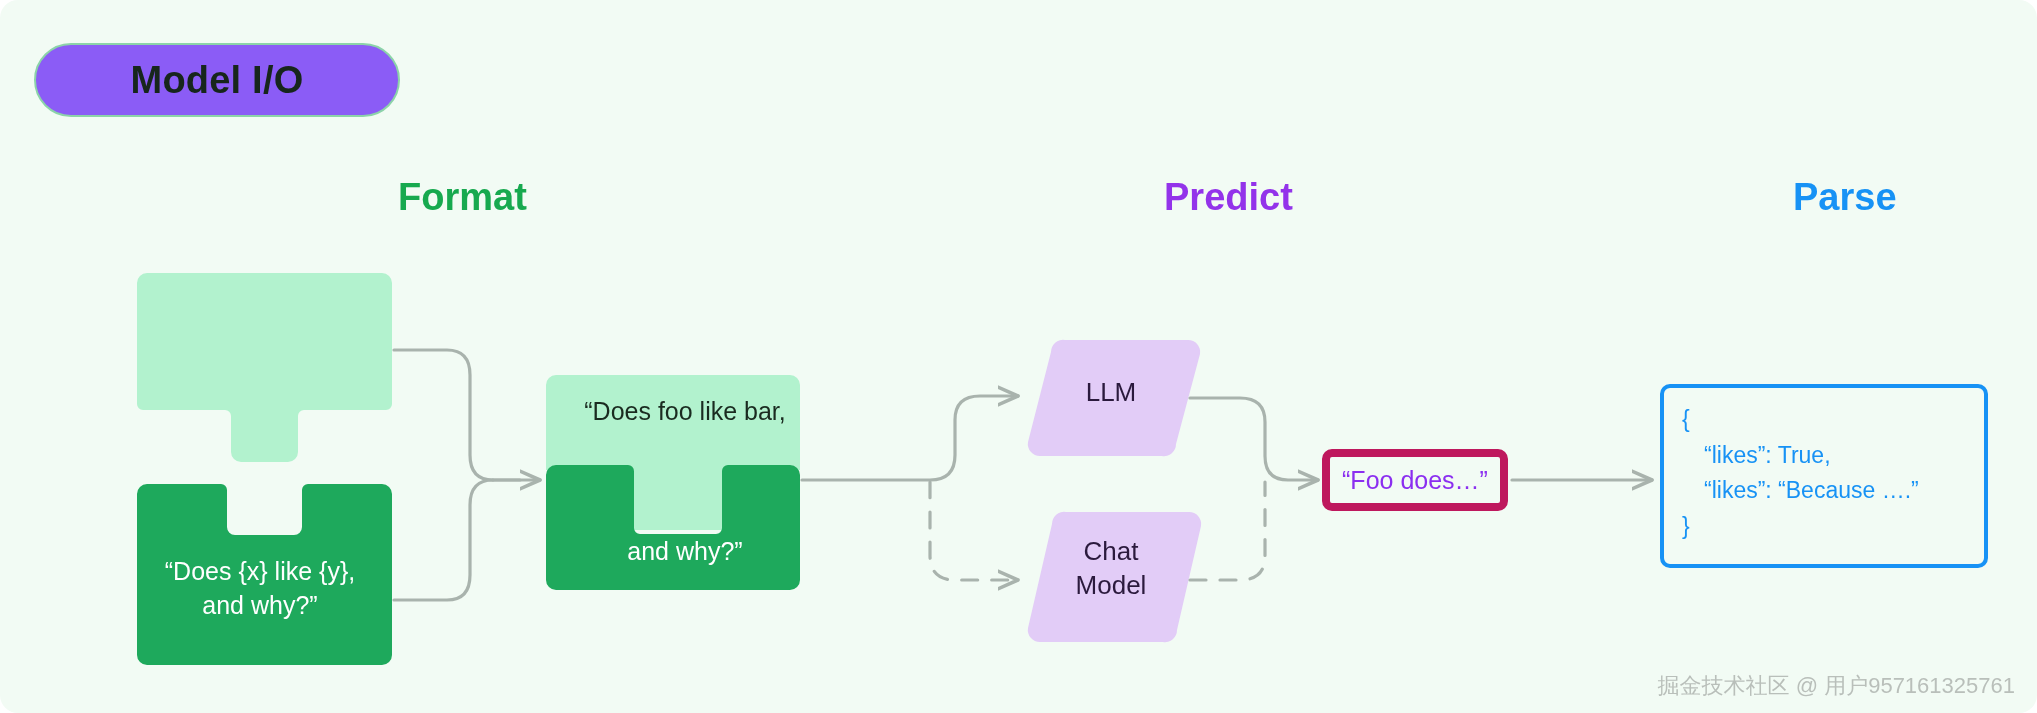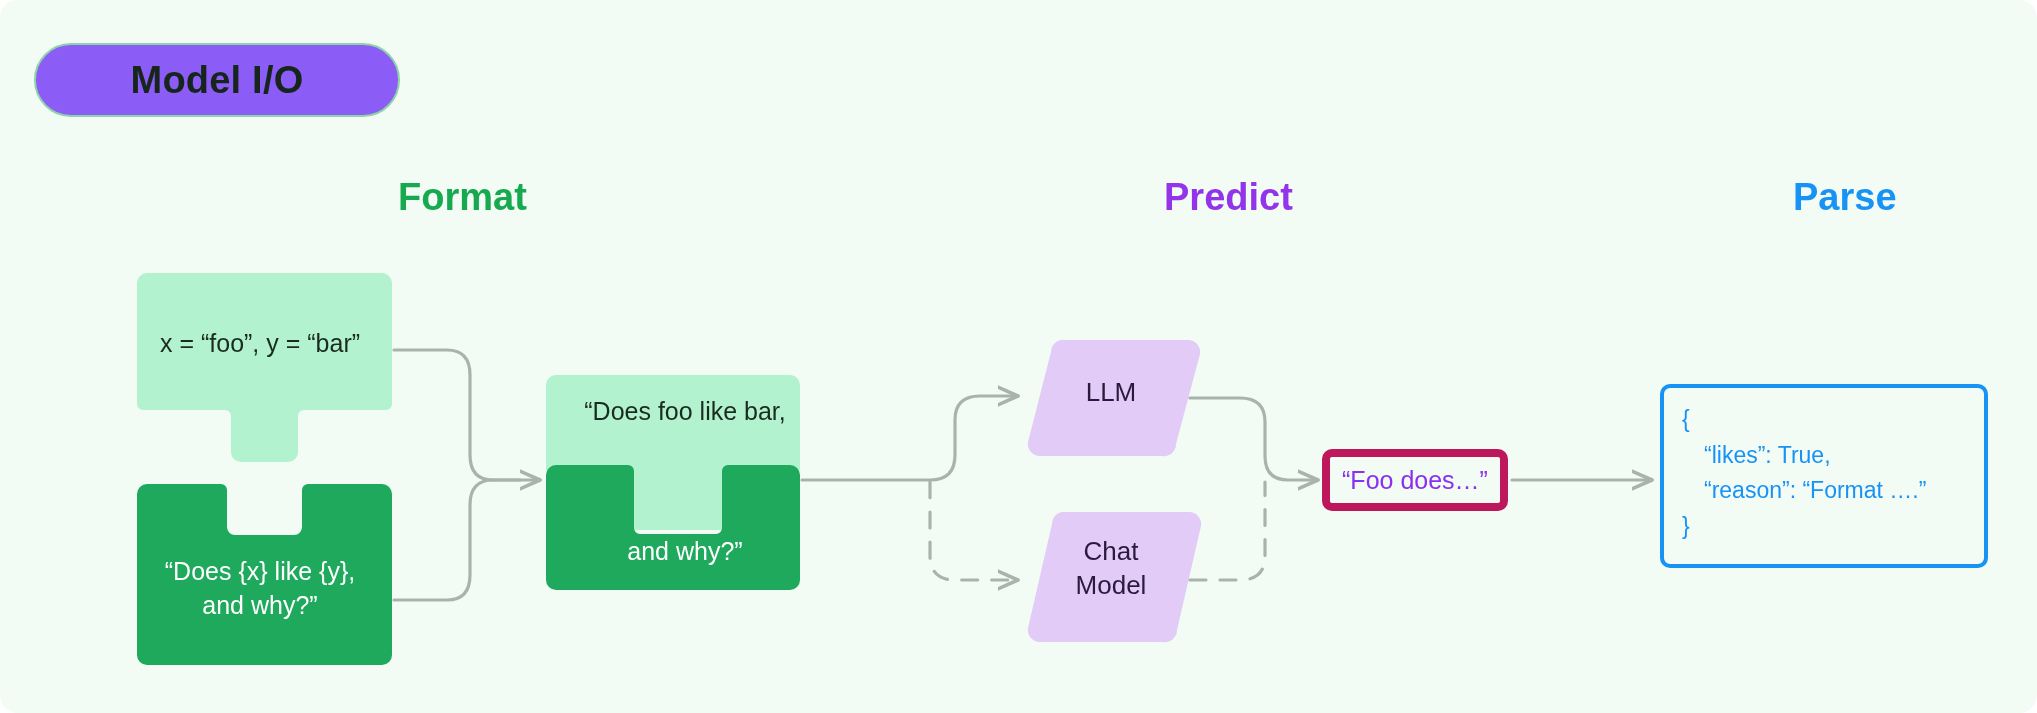--- a/index.html
+++ b/index.html
@@ -284,35 +284,35 @@
     </g>
     <g fill="none" stroke="#a9b3ad" stroke-width="3.2" stroke-linecap="round" stroke-dasharray="16 14">
       <path d="M 1190 580 L 1240 580 Q 1265 580 1265 556 L 1265 505 Q 1265 482 1265 482"></path>
     </g>
 
     <g fill="none" stroke="#a9b3ad" stroke-width="3.2" stroke-linecap="round">
       <path d="M 1512 480 L 1652 480" marker-end="url(#arrow)"></path>
     </g>
   </svg>
 
-  <div class="shape-label" id="lbl-vars">x = “foo”, y = “bar”</div>
   <div class="shape-label" id="lbl-template">“Does {x} like {y},
 and why?”</div>
   <div class="shape-label" id="lbl-merged-top">“Does foo like bar,</div>
   <div class="shape-label" id="lbl-merged-bottom">and why?”</div>
 
   <div class="model-label" id="lbl-llm">LLM</div>
   <div class="model-label" id="lbl-chat">Chat
 Model</div>
 
   <div id="foo-box">
     <span class="foo-text">“Foo does…”</span>
   </div>
 
   <div id="json-box">
     <div class="json-line">{</div>
     <div class="json-line json-indent">“likes”: True,</div>
-    <div class="json-line json-indent">“reason”: “Format ….”</div>
+    <div class="json-line json-indent">“likes”: “Because ….”</div>
     <div class="json-line">}</div>
   </div>
 
+  <div id="watermark">掘金技术社区 @ 用户957161325761</div>
 
 </div>
 
 </body></html>

